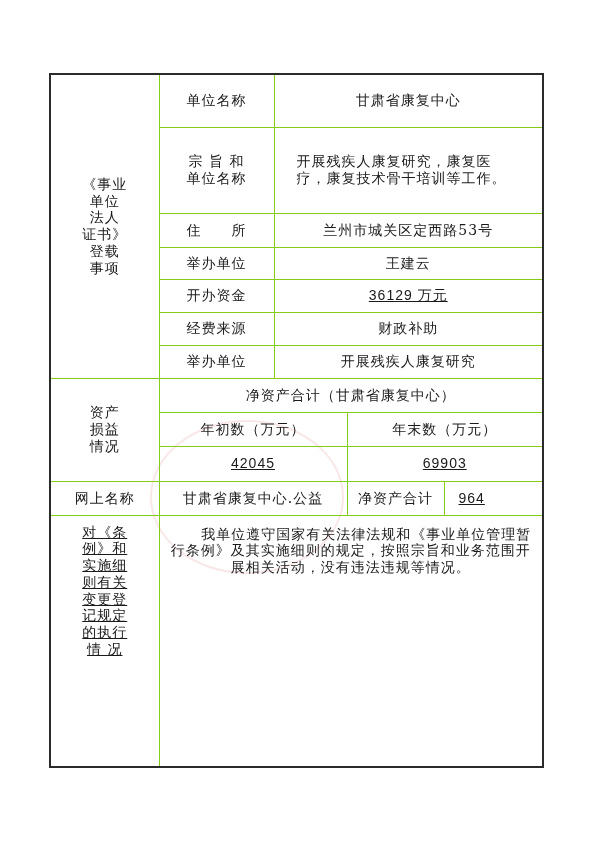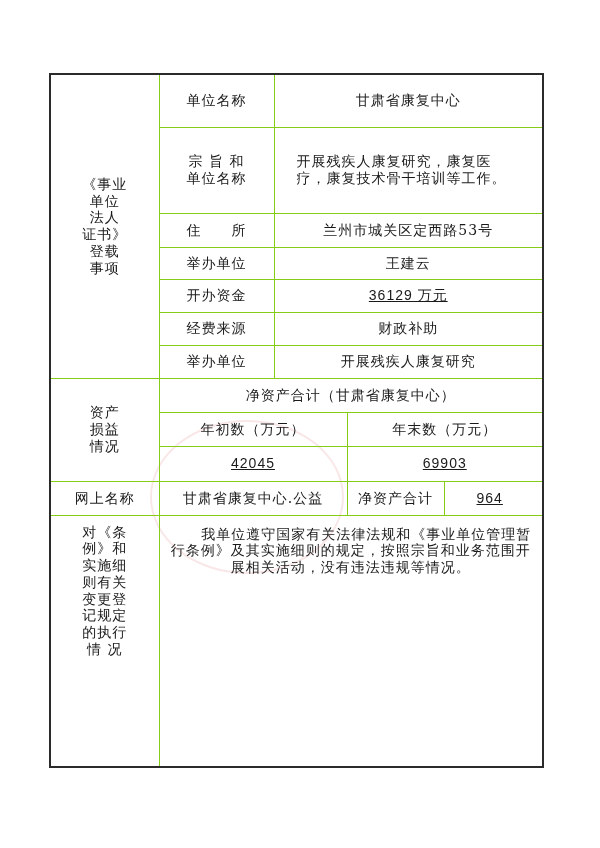--- a/index.html
+++ b/index.html
@@ -21,21 +21,21 @@
     .page-table td {
       border: 1px solid #84cc16; text-align: center; vertical-align: middle;
       font-size: 14px; padding: 0; letter-spacing: 1px; line-height: 1.2;
     }
     .vlabel { line-height: 32px; font-size: 14px; }
     .vlabel span { display: block; }
     .wide-label { letter-spacing: 4px; }
     .purpose-label { line-height: 28px; letter-spacing: 6px; }
     .purpose-text { text-align: left !important; padding: 0 22px !important; line-height: 28px; letter-spacing: 2px; }
     .num { font-family: "Liberation Sans", sans-serif; font-size: 15px; letter-spacing: 0; text-decoration: underline; }
-    .compliance-label { line-height: 31.5px; vertical-align: top !important; padding-top: 8px !important; }
+    .compliance-label { line-height: 31.5px; vertical-align: top !important; padding-top: 8px !important; text-decoration: underline; }
     .compliance-text {
       text-align: center; vertical-align: top !important;
       padding: 10px 8px 0 8px !important; line-height: 30px; letter-spacing: 1.5px; text-indent: 2.2em;
     }
   </style>
 </head>
 <body>
 
 <div class="stamp"></div>
 
@@ -103,21 +103,21 @@
   </tr>
   <tr style="height:35px">
     <td colspan="2" class="num">42045</td>
     <td colspan="2" class="num">69903</td>
   </tr>
 
   <tr style="height:34px">
     <td class="wide-label">网上名称</td>
     <td colspan="2">甘肃省康复中心.公益</td>
     <td>净资产合计</td>
-    <td class="num" style="text-align:left;padding-left:32px">964</td>
+    <td class="num" style="text-align:left;padding-left:14px">964</td>
   </tr>
 
   <tr style="height:252px">
     <td class="compliance-label">
       <div>对《条</div>
       <div>例》和</div>
       <div>实施细</div>
       <div>则有关</div>
       <div>变更登</div>
       <div>记规定</div>

